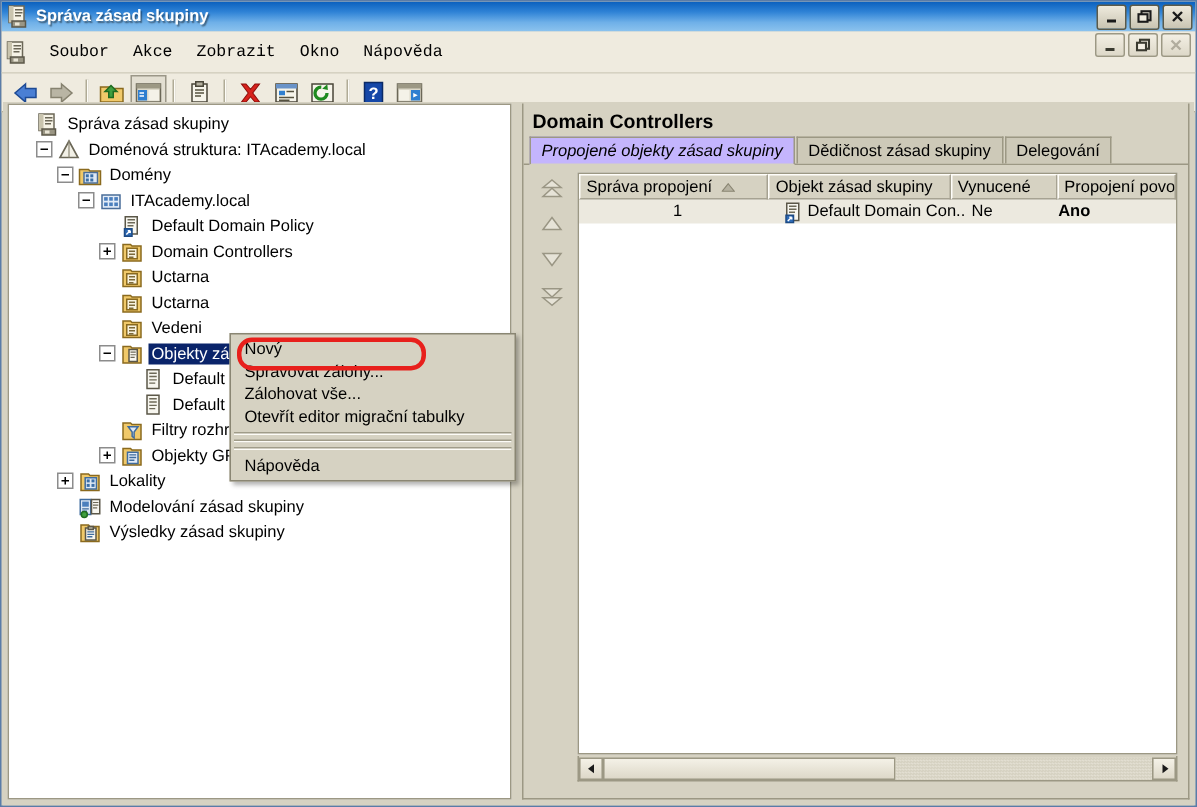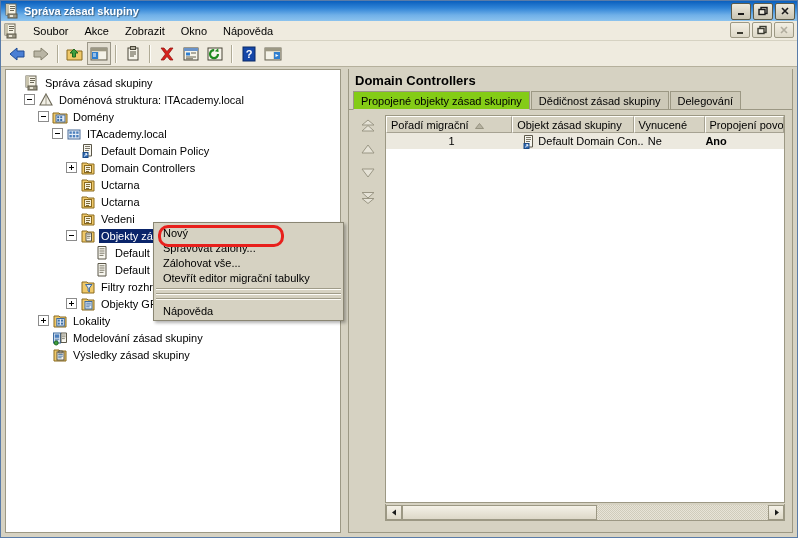--- a/index.html
+++ b/index.html
@@ -55,28 +55,29 @@
     background: linear-gradient(to bottom,#eeeadd,#c9c4b2);
     border: 1px solid #5a5a4a;
     border-radius: 2px;
     display: flex; align-items: center; justify-content: center;
     box-sizing: border-box;
   }
   .win-btn svg { display:block; }
 
   
   .menubar {
-    height: 20px;
+    height: 28px;
     background: #efebdf;
     border-bottom: 1px solid #d6d2c2;
     display: flex;
     align-items: center;
     padding-left: 2px;
     box-sizing: border-box;
     position: relative;
+    font-family: Liberation Mono, monospace;
   }
   .menubar-icon { width:16px; height:16px; margin-right:6px; flex:0 0 auto; }
   .menu-item {
     padding: 2px 8px;
     font-size: 11px;
     color: #000;
     white-space: nowrap;
     cursor: default;
   }
   .menubar .win-btns { position:absolute; right:3px; top:1px; }
@@ -209,25 +210,26 @@
     border: 1px solid #9c9884;
     border-bottom: none;
     background: #cdc9b8;
     margin-right: 1px;
     height: 18px;
     box-sizing: border-box;
     line-height: 14px;
     white-space: nowrap;
   }
   .tab.active {
-    background: #84cc16;
+    background: #c4b5fd;
     position: relative;
     top: 1px;
     height: 19px;
     border-bottom: 1px solid #d6d2c2;
+    font-style: italic;
   }
   .rp-body {
     position: absolute;
     left: 0; top: 42px;
     width: 443px; height: 420px;
     box-sizing: border-box;
   }
   .orderbar {
     position: absolute;
     left: 6px; top: 8px;
@@ -740,21 +742,21 @@
             <svg width="18" height="14" viewBox="0 0 18 14">
               <path d="M9 7 L3 1.5 L15 1.5 Z" fill="#e6e3d7" stroke="#9a9684" stroke-width="1"></path>
               <path d="M9 12.5 L3 7.5 L15 7.5 Z" fill="#e6e3d7" stroke="#9a9684" stroke-width="1"></path>
             </svg>
           </span>
         </div>
 
         <div class="listwrap">
           <div class="lv-header" id="lv-header">
               <div class="lv-th" style="width: 132px;">
-                <span>Pořadí migrační</span>
+                <span>Správa propojení</span>
                 <span class="sort-arrow"><svg width="9" height="6" viewBox="0 0 9 6">
                     <path d="M4.5 0.5 L8.5 5.5 L0.5 5.5 Z" fill="#b6b2a1" stroke="#8a8673" stroke-width="0.8"></path>
                   </svg></span>
               </div>
               <div class="lv-th" style="width: 127px;">
                 <span>Objekt zásad skupiny</span>
               </div>
               <div class="lv-th" style="width: 74px;">
                 <span>Vynucené</span>
               </div>

